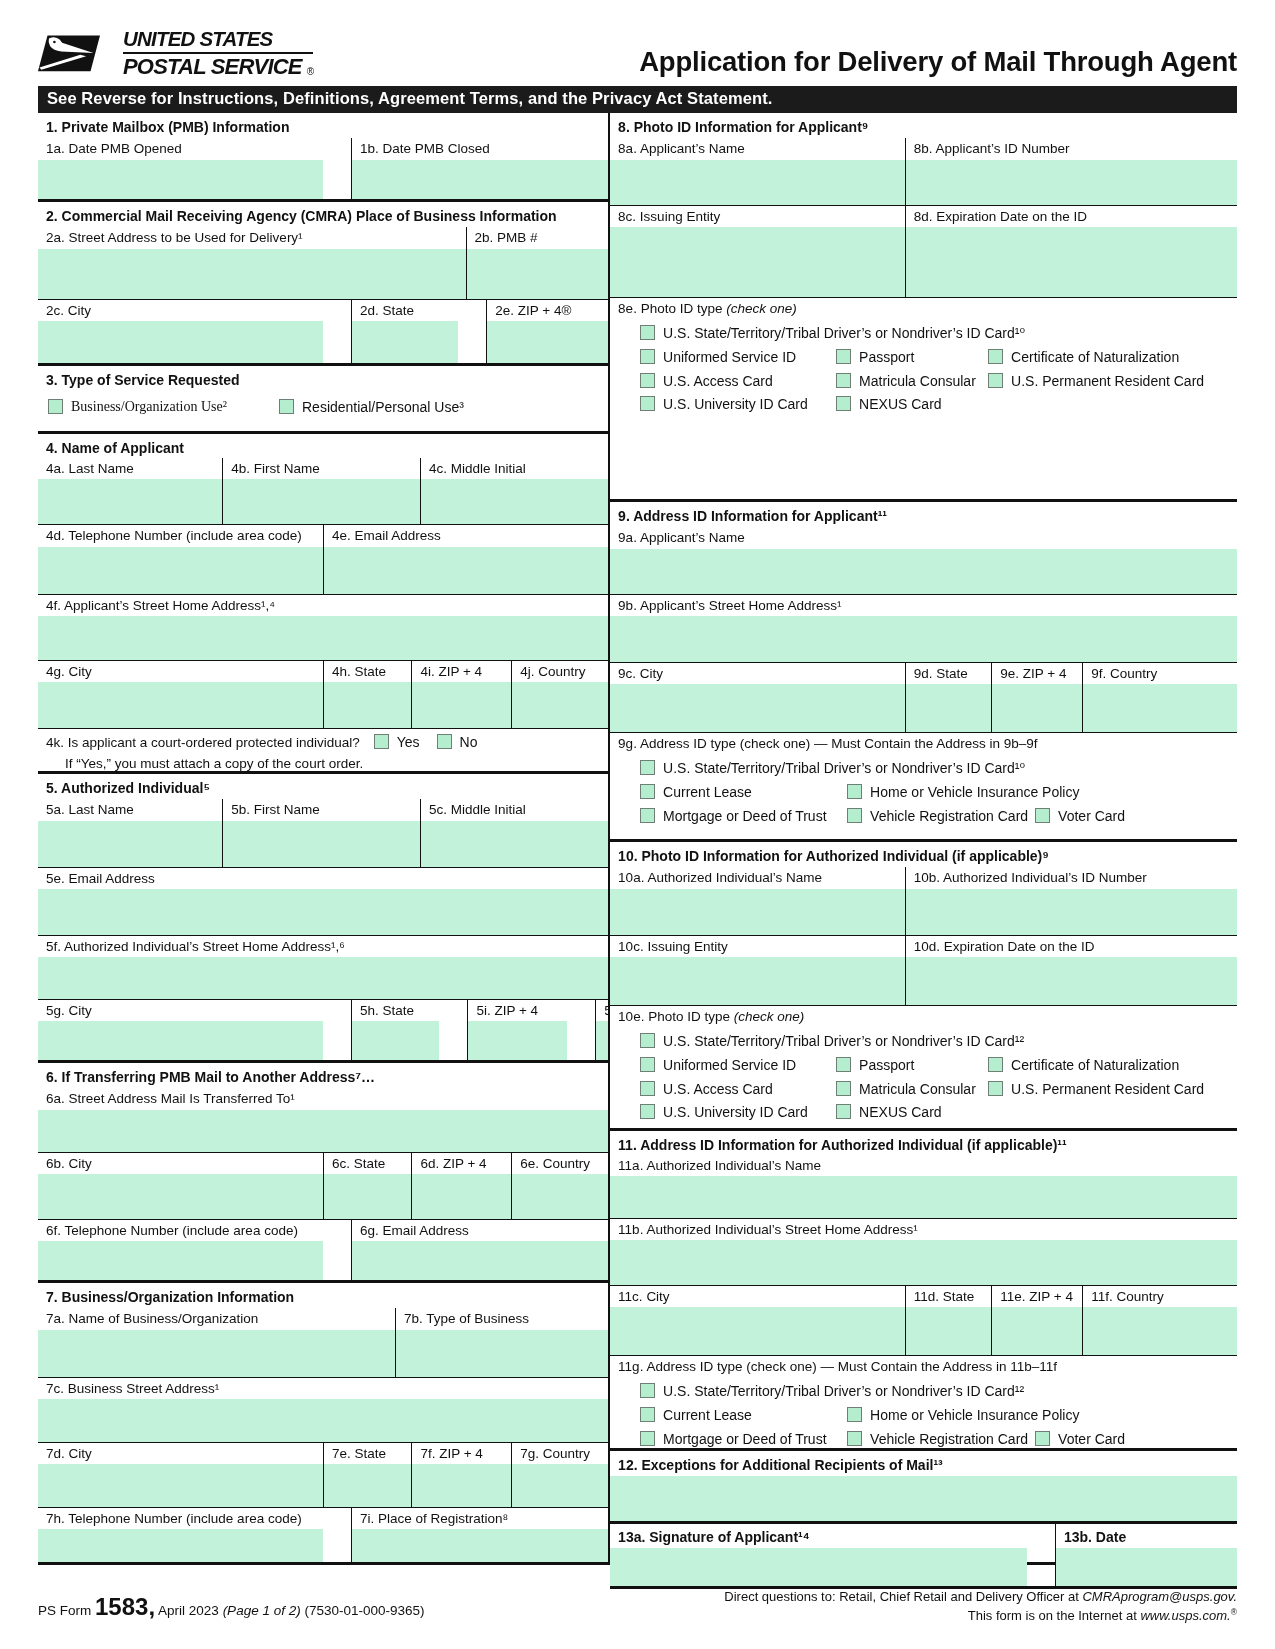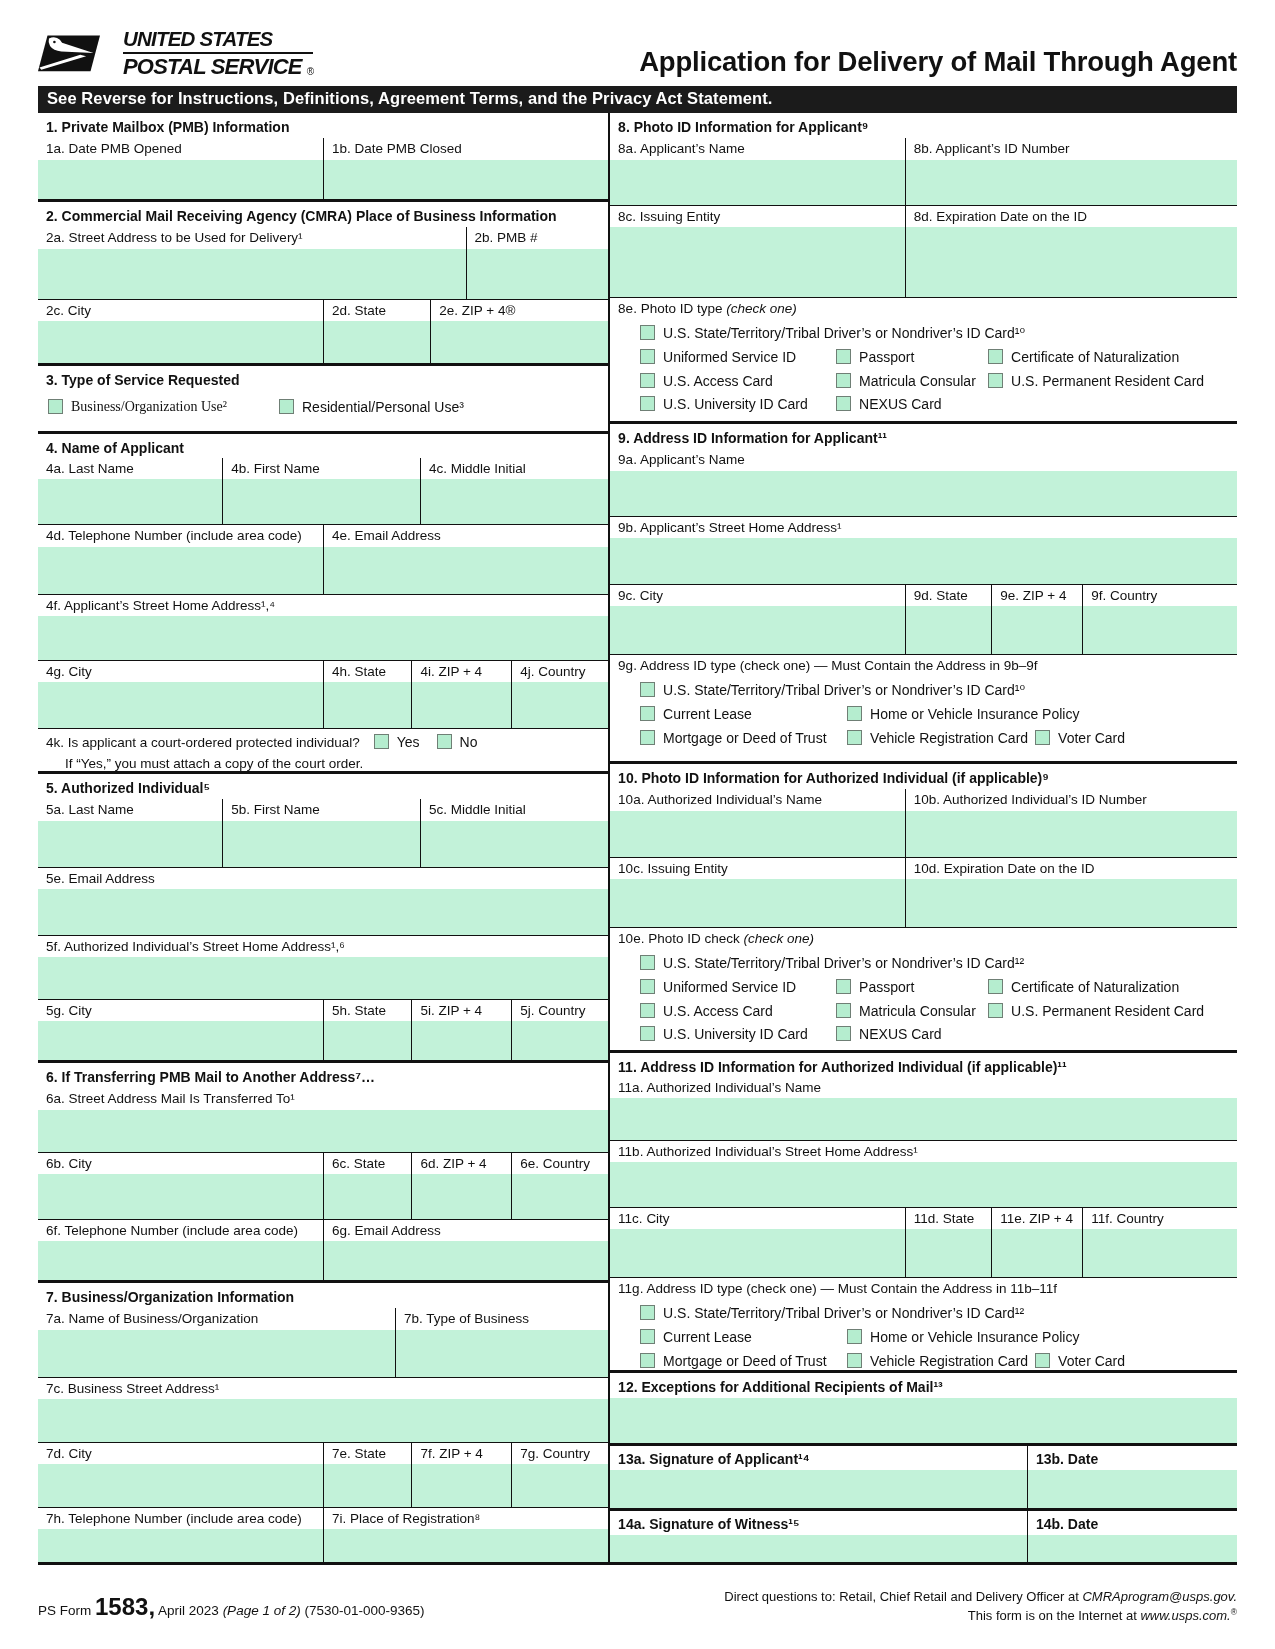--- a/index.html
+++ b/index.html
@@ -27,21 +27,21 @@
   .fbody { display: flex; height: 1452px; border-bottom: 3.5px solid #111; }
   .col { display: flex; flex-direction: column; }
   .col-left  { width: 47.55%; }
   .col-right { width: 52.45%; border-left: 2px solid #111; }
   .sec { border-top: 3px solid #111; display: flex; flex-direction: column; overflow: hidden; flex: none; }
   .col > .sec:first-child { border-top: none; }
   .sec.grow { flex: 1; }
   .sec-title { font-size: 14px; font-weight: 700; padding: 6px 8px 2px; line-height: 1.25; white-space: nowrap; overflow: hidden; }
   .grp { display: flex; flex: none; }
   .grp + .grp { border-top: 1.5px solid #111; }
-  .grp.fill { flex: 1; }
+  .grp.fill { flex: 1; gap: 28px; }
   .grp.vgrp { flex-direction: column; }
   .cell { display: flex; flex-direction: column; flex: 1; min-width: 0; }
   .cell + .cell { border-left: 1.5px solid #111; }
   .lbl { font-size: 13.5px; padding: 3px 8px 2px; line-height: 1.2; white-space: nowrap; overflow: hidden; flex: none; }
   .lbl .it { font-style: italic; }
   .lbl.b { font-weight: 700; padding-top: 5px; font-size: 14px; }
   .fld { background: var(--field-green, #c2f2d9); width: 100%; flex: none; }
   .grp.fill .fld { flex: 1; height: auto !important; }
   
   .cbopt { display: flex; align-items: flex-start; font-size: 14px; line-height: 1.2; white-space: nowrap; }
@@ -349,21 +349,21 @@
           <div class="cell">
             <div class="lbl">7i. Place of Registration⁸</div>
             <div class="fld"></div>
           </div>
         </div>
       </div>
     </div>
 
     <div class="col col-right">
 
-      <div class="sec" style="height:308px">
+      <div class="sec" style="height:386px">
         <div class="sec-title">8. Photo ID Information for Applicant⁹</div>
         <div class="grp">
           <div class="cell" style="flex:0 0 47%">
             <div class="lbl">8a. Applicant’s Name</div>
             <div class="fld" style="height:45px"></div>
           </div>
           <div class="cell">
             <div class="lbl">8b. Applicant’s ID Number</div>
             <div class="fld" style="height:45px"></div>
           </div>
@@ -514,21 +514,21 @@
           <div class="cell" style="flex:0 0 47%">
             <div class="lbl">10c. Issuing Entity</div>
             <div class="fld" style="height:48px"></div>
           </div>
           <div class="cell">
             <div class="lbl">10d. Expiration Date on the ID</div>
             <div class="fld" style="height:48px"></div>
           </div>
         </div>
         <div class="grp vgrp">
-          <div class="lbl"><span>10e. Photo ID check </span><span class="it">(check one)</span></div>
+          <div class="lbl"><span>10e. Photo ID type </span><span class="it">(check one)</span></div>
           <div class="opts">
             <div class="optrow">
               <label class="cbopt">
                 <span class="cb"></span>
                 <span>U.S. State/Territory/Tribal Driver’s or Nondriver’s ID Card¹²</span>
               </label>
             </div>
             <div class="optrow">
               <label class="cbopt pc1">
                 <span class="cb"></span>

